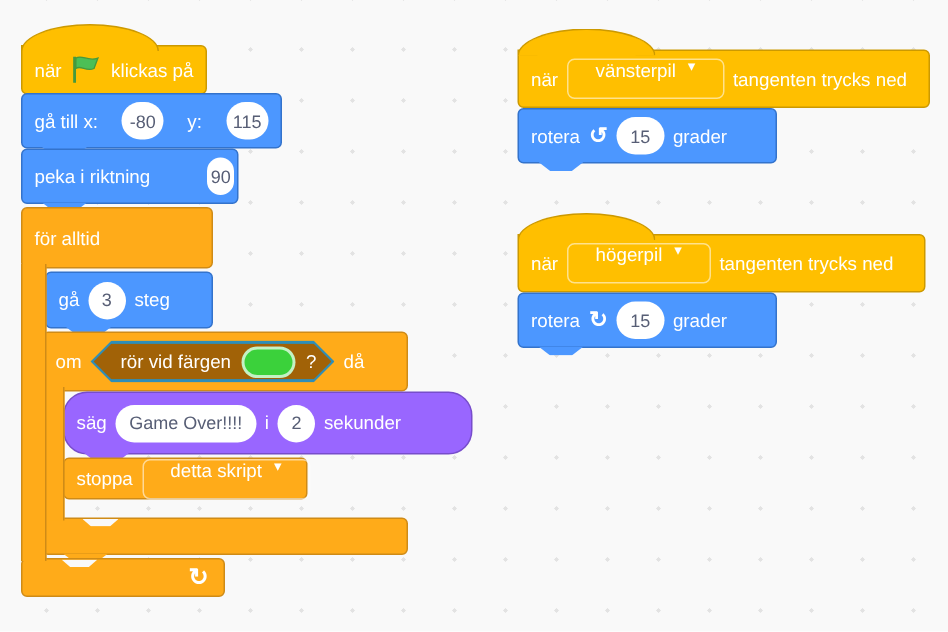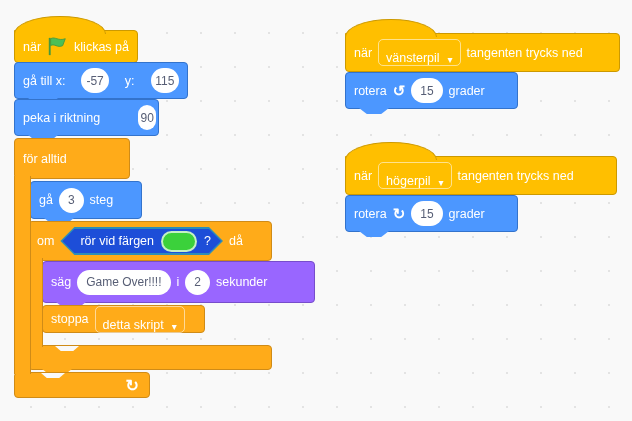--- a/index.html
+++ b/index.html
@@ -11,21 +11,21 @@
     font-family:Liberation Sans, sans-serif;
     -webkit-font-smoothing:antialiased;
   }
   .block{
     position:absolute;box-sizing:border-box;
     border:1px solid;border-radius:4px;
     color:#fff;font-size:12.5px;font-weight:500;white-space:nowrap;
     display:flex;align-items:center;gap:6px;padding:0 8px;
   }
   .motion {background:#4C97FF;border-color:#3373CC;}
-  .looks  {background:#9966FF;border-color:#774DCB;}
+  .looks  {background:#9966FF;border-color:#774DCB;border-radius:16px;}
   .control{background:#FFAB19;border-color:#CF8B17;}
   .events {background:#FFBF00;border-color:#CC9900;}
   .lbl{display:inline-block;}
   
   .tabbed::after{
     content:"";position:absolute;bottom:-6px;left:13px;width:30px;height:6px;
     background:inherit;clip-path:polygon(0 0,100% 0,74% 100%,26% 100%);
   }
   
   .hat{border-top-left-radius:0;}
@@ -42,32 +42,32 @@
     clip-path:polygon(0 0,100% 0,76% 100%,24% 100%);
   }
   
   .oval{
     background:#fff;color:#575E75;height:25px;border-radius:13px;
     display:inline-flex;align-items:center;justify-content:center;
     padding:0 9px;font-size:12px;min-width:18px;box-sizing:border-box;
   }
   
   .dropdown{
-    display:inline-flex;align-items:flex-end;gap:8px;height:25px;padding:0 7px;
+    display:inline-flex;align-items:flex-start;gap:8px;height:25px;padding:0 18px;
     border:1px solid rgba(255,255,255,0.55);border-radius:5px;cursor:pointer;
   }
   .dropdown .caret{font-size:10px;line-height:1;}
   
   .hex-outer{
     position:relative;height:28px;background:#2E8EB8;padding:2px;box-sizing:border-box;
     clip-path:polygon(14px 0,calc(100% - 14px) 0,100% 50%,calc(100% - 14px) 100%,14px 100%,0 50%);
     display:inline-block;
   }
   .hex-inner{
-    height:24px;background:#1d4ed8;display:flex;align-items:center;gap:7px;
+    height:24px;background:#a16207;display:flex;align-items:center;gap:7px;
     padding:0 10px 0 18px;box-sizing:border-box;
     clip-path:polygon(12px 0,calc(100% - 12px) 0,100% 50%,calc(100% - 12px) 100%,12px 100%,0 50%);
   }
   .swatch{
     width:36px;height:21px;border-radius:11px;background:#3BD13B;
     border:2px solid rgba(255,255,255,0.7);box-sizing:border-box;cursor:pointer;
   }
   .turnicon{font-size:15px;font-weight:bold;line-height:1;}
   .loop-arrow{
     position:absolute;right:10px;top:50%;transform:translateY(-50%);
@@ -86,31 +86,31 @@
       <svg width="21" height="19" viewBox="0 0 24 22">
         <path d="M3 1 v20" stroke="#45993D" stroke-width="2.2" fill="none"></path>
         <path d="M4 2 C9 -1 13 5 21 2 L18 10 C12 13 8 7 4 10 Z" fill="#4CBF56" stroke="#45993D" stroke-width="1"></path>
       </svg>
     </span>
     <span class="lbl">klickas på</span>
   </div>
 
   <div class="block motion tabbed" style="left:14px;top:62px;width:174px;height:37px;gap:16px;">
     <span class="lbl">gå till x:</span>
-    <span class="oval">-57</span>
+    <span class="oval">-80</span>
     <span class="lbl">y:</span>
     <span class="oval">115</span>
   </div>
 
   <div class="block motion tabbed" style="left:14px;top:99px;width:145px;height:37px;gap:38px;">
     <span class="lbl">peka i riktning</span>
     <span class="oval">90</span>
   </div>
 
-  <div class="block control" style="left:14px;top:138px;width:116px;height:41px;">
+  <div class="block control" style="left:14px;top:138px;width:128px;height:41px;">
     <span class="lbl">för alltid</span>
   </div>
 
   <div class="block motion tabbed" style="left:30px;top:181px;width:112px;height:38px;">
     <span class="lbl">gå</span>
     <span class="oval">3</span>
     <span class="lbl">steg</span>
   </div>
 
   <div class="block control" style="left:28px;top:221px;width:244px;height:40px;">

